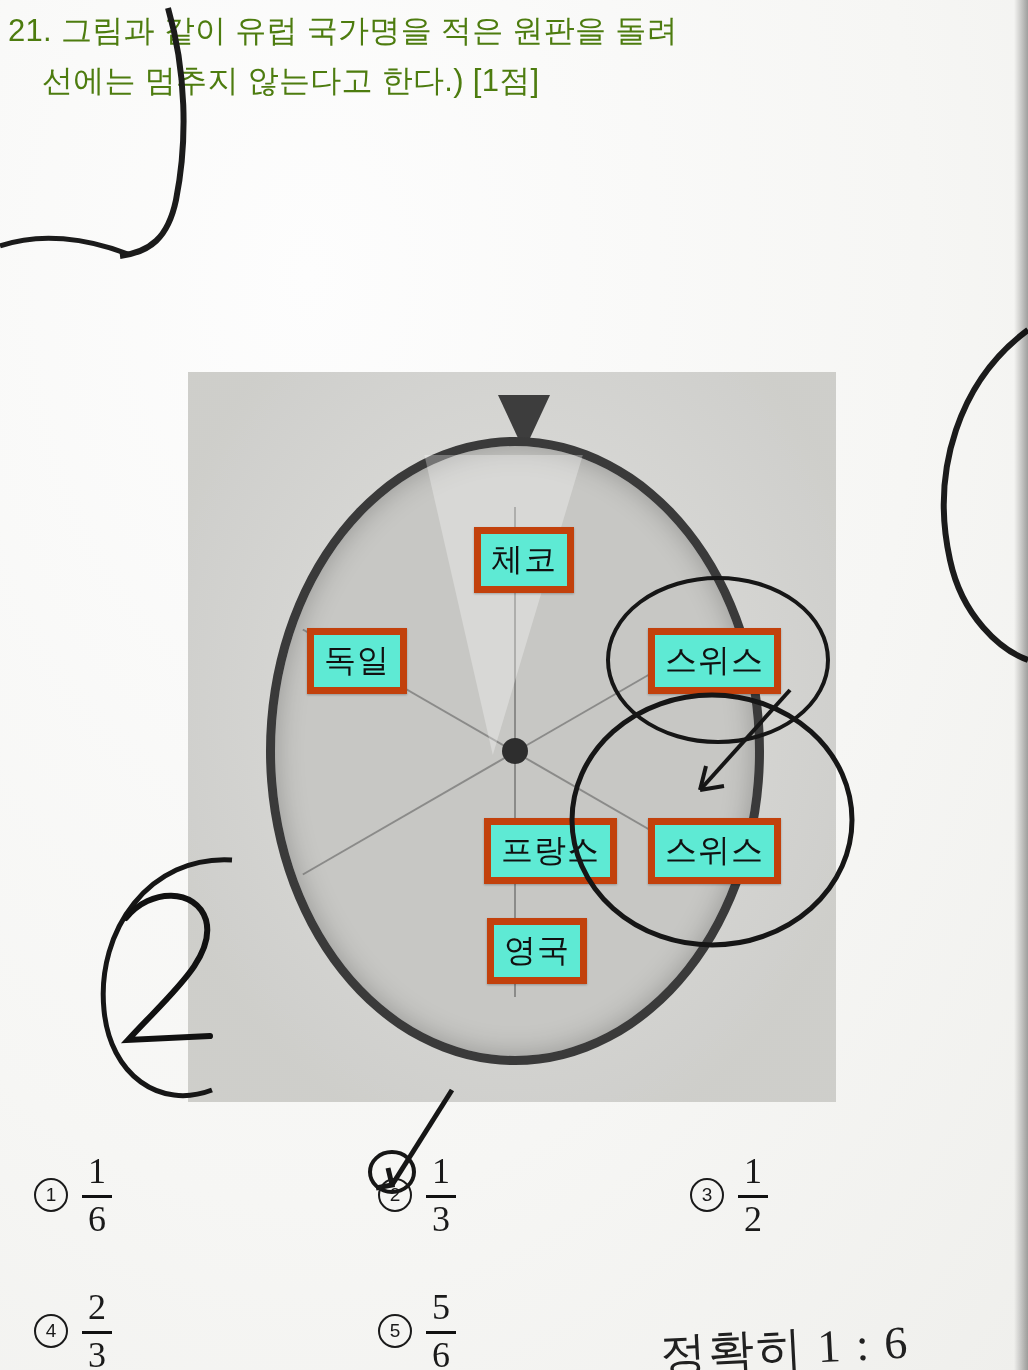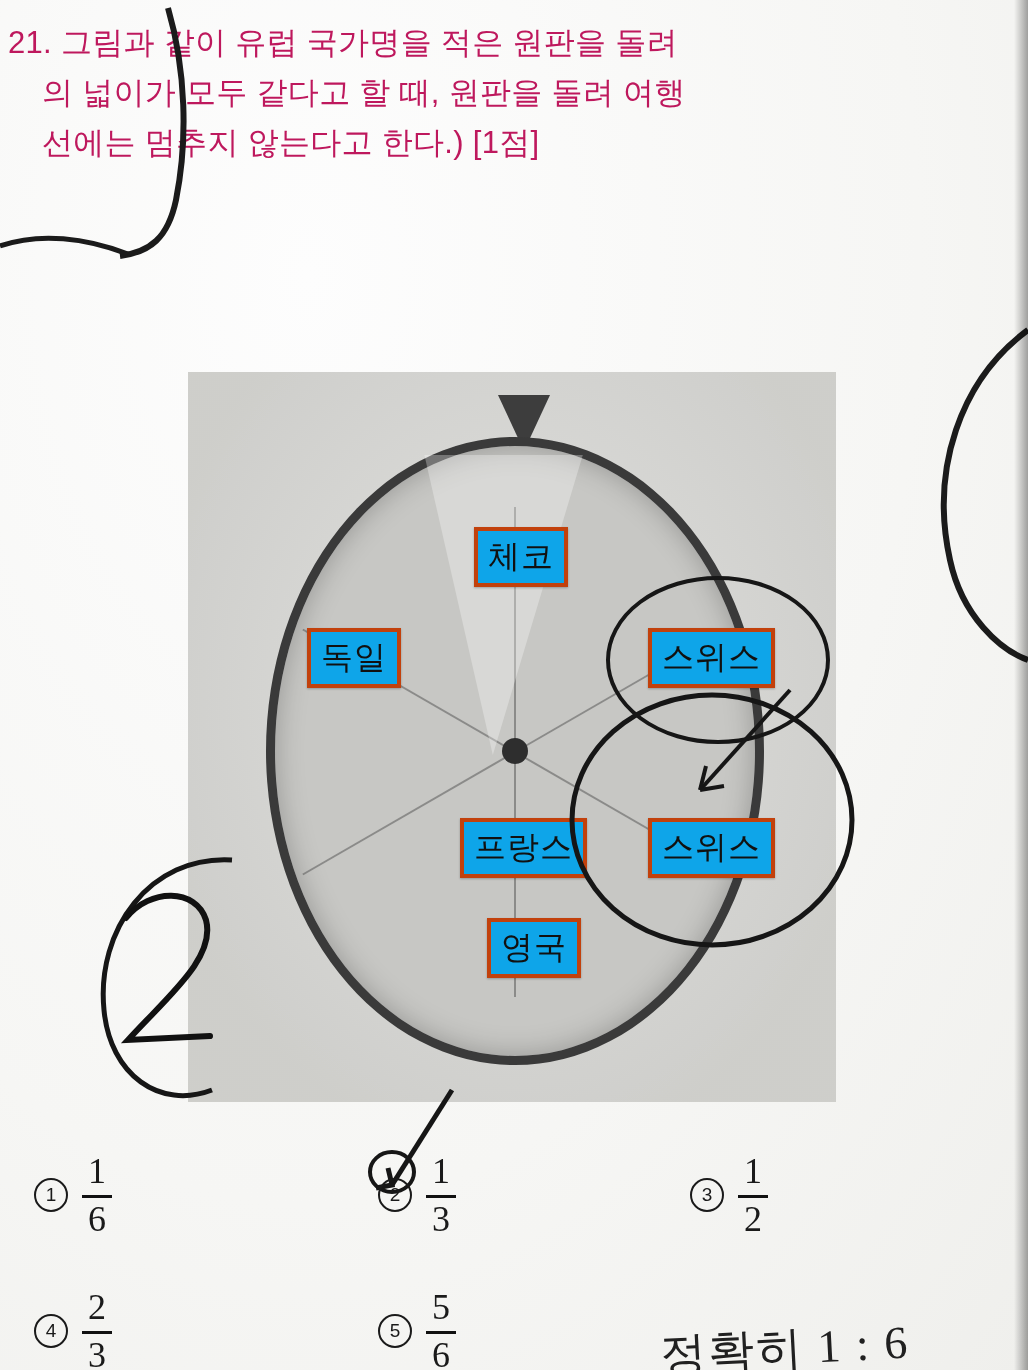--- a/index.html
+++ b/index.html
@@ -16,26 +16,26 @@
     color: #1a1a1a;
     
     background:
       radial-gradient(ellipse at 30% 20%, #fdfdfd 0%, #f6f6f4 60%, #efefec 100%);
   }
 
   
   #question {
     position: absolute;
     left: 8px;
-    top: 18px;
+    top: 6px;
     width: 1014px;
     font-size: 31px;
     line-height: 1.62;
     letter-spacing: 0.3px;
-    color: #be185d;
+    color: #4d7c0f;
   }
   #question .qline {
     white-space: nowrap;
   }
   .indent { padding-left: 34px; }
 
   
   #figure {
     position: absolute;
     left: 188px;
@@ -112,34 +112,34 @@
     left: 410px;
     top: 455px;
     width: 180px;
     height: 300px;
     background: rgba(255,255,255,0.30);
     clip-path: polygon(46% 100%, 8% 0%, 96% 0%);
   }
 
   .label {
     position: absolute;
-    background: #0ea5e9;
-    border: 4px solid #c2410c;
+    background: #5eead4;
+    border: 7px solid #c2410c;
     color: #111;
     font-size: 32px;
     line-height: 1;
     padding: 9px 10px 11px 10px;
     letter-spacing: 1px;
     white-space: nowrap;
     box-shadow: 0 1px 2px rgba(0,0,0,0.25);
   }
   #lbl-czech   { left: 474px; top: 527px; }
   #lbl-germany { left: 307px; top: 628px; }
   #lbl-swiss1  { left: 648px; top: 628px; }
-  #lbl-france  { left: 460px; top: 818px; }
+  #lbl-france  { left: 484px; top: 818px; }
   #lbl-swiss2  { left: 648px; top: 818px; }
   #lbl-uk      { left: 487px; top: 918px; }
 
   
   .ink {
     position: absolute;
     pointer-events: none;
   }
 
   
@@ -195,21 +195,20 @@
     right: 0; top: 0;
     width: 14px; height: 1370px;
     background: linear-gradient(to right, rgba(0,0,0,0.0), rgba(0,0,0,0.35));
   }
 </style>
 </head>
 <body>
 
 <div id="question">
   <div class="qline">21. 그림과 같이 유럽 국가명을 적은 원판을 돌려</div>
-  <div class="qline indent">의 넓이가 모두 같다고 할 때, 원판을 돌려 여행</div>
   <div class="qline indent">선에는 멈추지 않는다고 한다.) [1점]</div>
 </div>
 
 <div id="figure"></div>
 
 <div id="pointer"></div>
 
 <div id="wheel"></div>
 
 <div id="wheel-shade">

